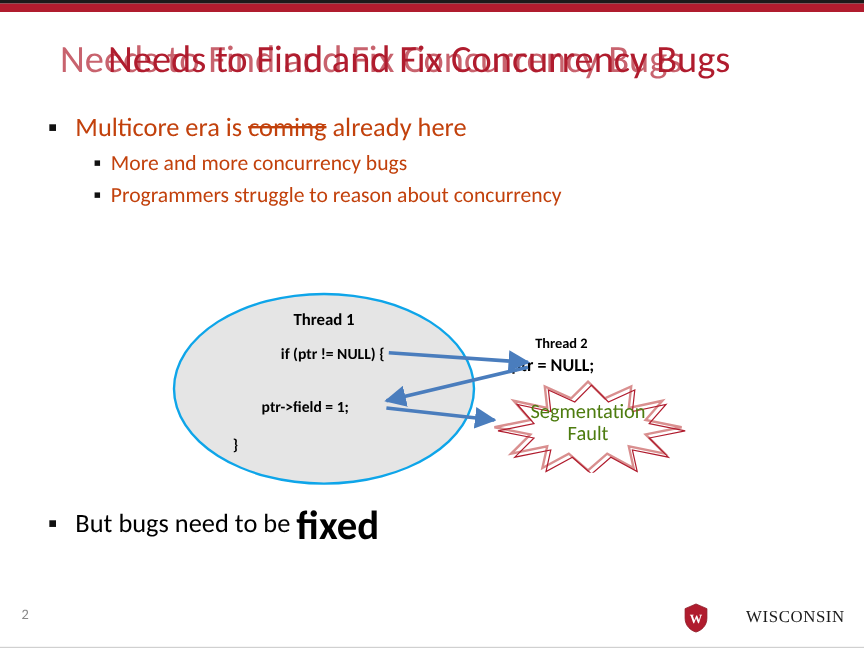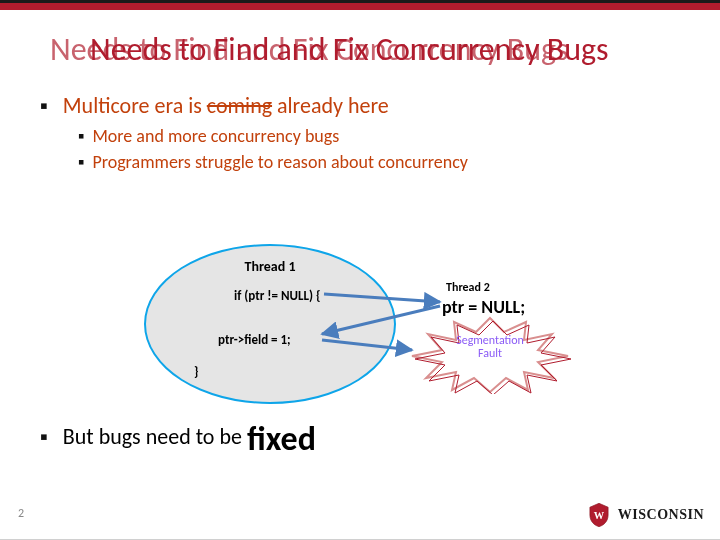--- a/index.html
+++ b/index.html
@@ -19,32 +19,32 @@
   .sub { margin-left: 38px; }
   .b2 { font-size: 18px; margin-bottom: 4px; }
   .b2::before { content: "▪"; display: inline-block; margin-right: 8px; color: #111; }
   .diagram { position: absolute; top: 244px; left: 144px; width: 440px; height: 160px; }
   .oval { position: absolute; left: 0; top: 0; width: 252px; height: 160px; border: 2px solid #0ea5e9; border-radius: 50%; background: #e5e5e5; }
   .oval .th { position: absolute; top: 12px; left: 0; width: 100%; text-align: center; font-weight: 700; font-size: 14px; }
   .oval .c1 { position: absolute; top: 42px; left: 52px; font-weight: 700; font-size: 13px; padding-left: 36px; }
   .oval .c2 { position: absolute; top: 86px; left: 72px; font-weight: 700; font-size: 13px; }
   .oval .c3 { position: absolute; top: 118px; left: 48px; font-weight: 700; font-size: 13px; }
   .t2 { position: absolute; left: 302px; top: 12px; font-weight: 700; font-size: 12px; margin-top: 24px; }
-  .ptrnull { position: absolute; left: 298px; top: 52px; font-weight: 700; font-size: 18px; }
+  .ptrnull { position: absolute; left: 282px; top: 52px; font-weight: 700; font-size: 15px; }
   .burst { position: absolute; left: 264px; top: 72px; width: 164px; height: 78px; }
   .burst svg { position: absolute; top: 0; left: 0; }
-  .burst .label { position: absolute; top: 18px; left: 0; width: 164px; text-align: center; color: #8b5cf6; font-size: 12px; line-height: 1.1; }
+  .burst .label { position: absolute; top: 18px; left: 0; width: 164px; text-align: center; color: #4d7c0f; font-size: 17px; line-height: 1.1; }
   .arrows { position: absolute; left: 0; top: 0; width: 440px; height: 160px; pointer-events: none; }
   .fixed-line { position: absolute; top: 418px; left: 40px; width: 650px; font-size: 22px; }
   .fixed-line::before { content: "▪"; display: inline-block; margin-right: 10px; color: #111; }
   .fixed-word { font-weight: 700; font-size: 34px; vertical-align: -6px; }
   .pagenum { position: absolute; left: 18px; bottom: 20px; font-size: 12px; color: #888; }
   .footer-logo { position: absolute; right: 16px; bottom: 12px; display: flex; align-items: center; gap: 6px; }
   .footer-logo .crest { width: 26px; height: 26px; }
-  .footer-logo .word { font-family: Georgia, 'Times New Roman', serif; font-weight: 700; font-size: 14px; color: #1a1a1a; letter-spacing: 0.5px; }
+  .footer-logo .word { font-family: Georgia, 'Times New Roman', serif; font-weight: 400; font-size: 14px; color: #1a1a1a; letter-spacing: 0.5px; margin-left: 23px; }
   .bottom-line { position: absolute; bottom: 0; left: 0; width: 720px; height: 1px; background: #d0d0d0; }
 </style>
 </head>
 <body>
 
 <div class="slide">
   <div class="topbar">
     <div class="topbar-dark"></div>
     <div class="topbar-red"></div>
   </div>

